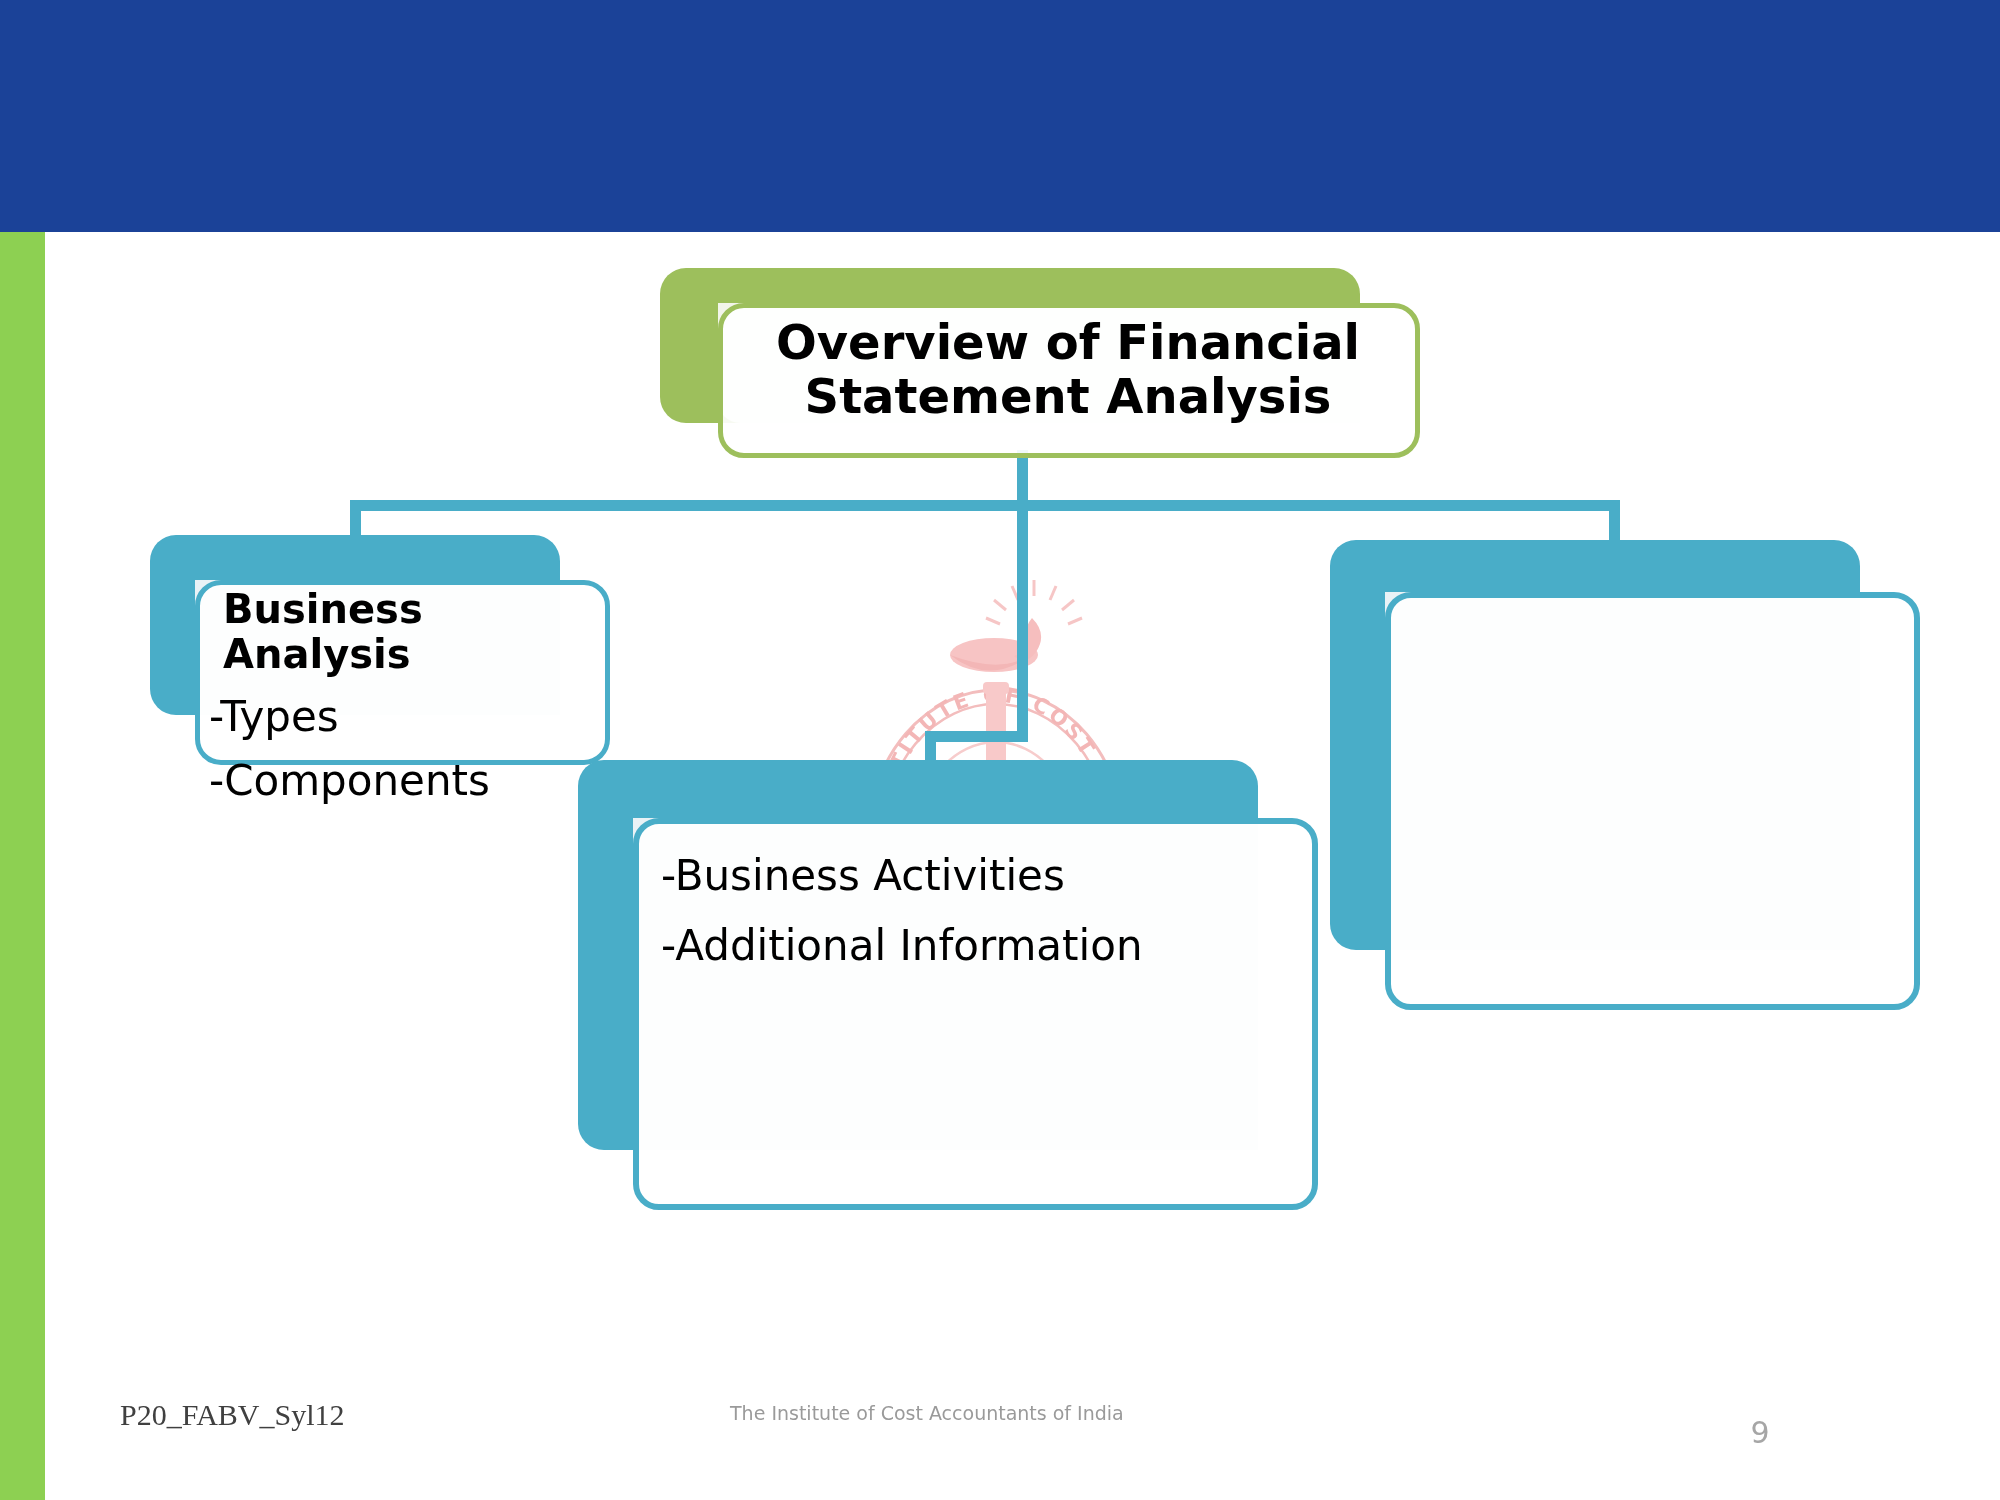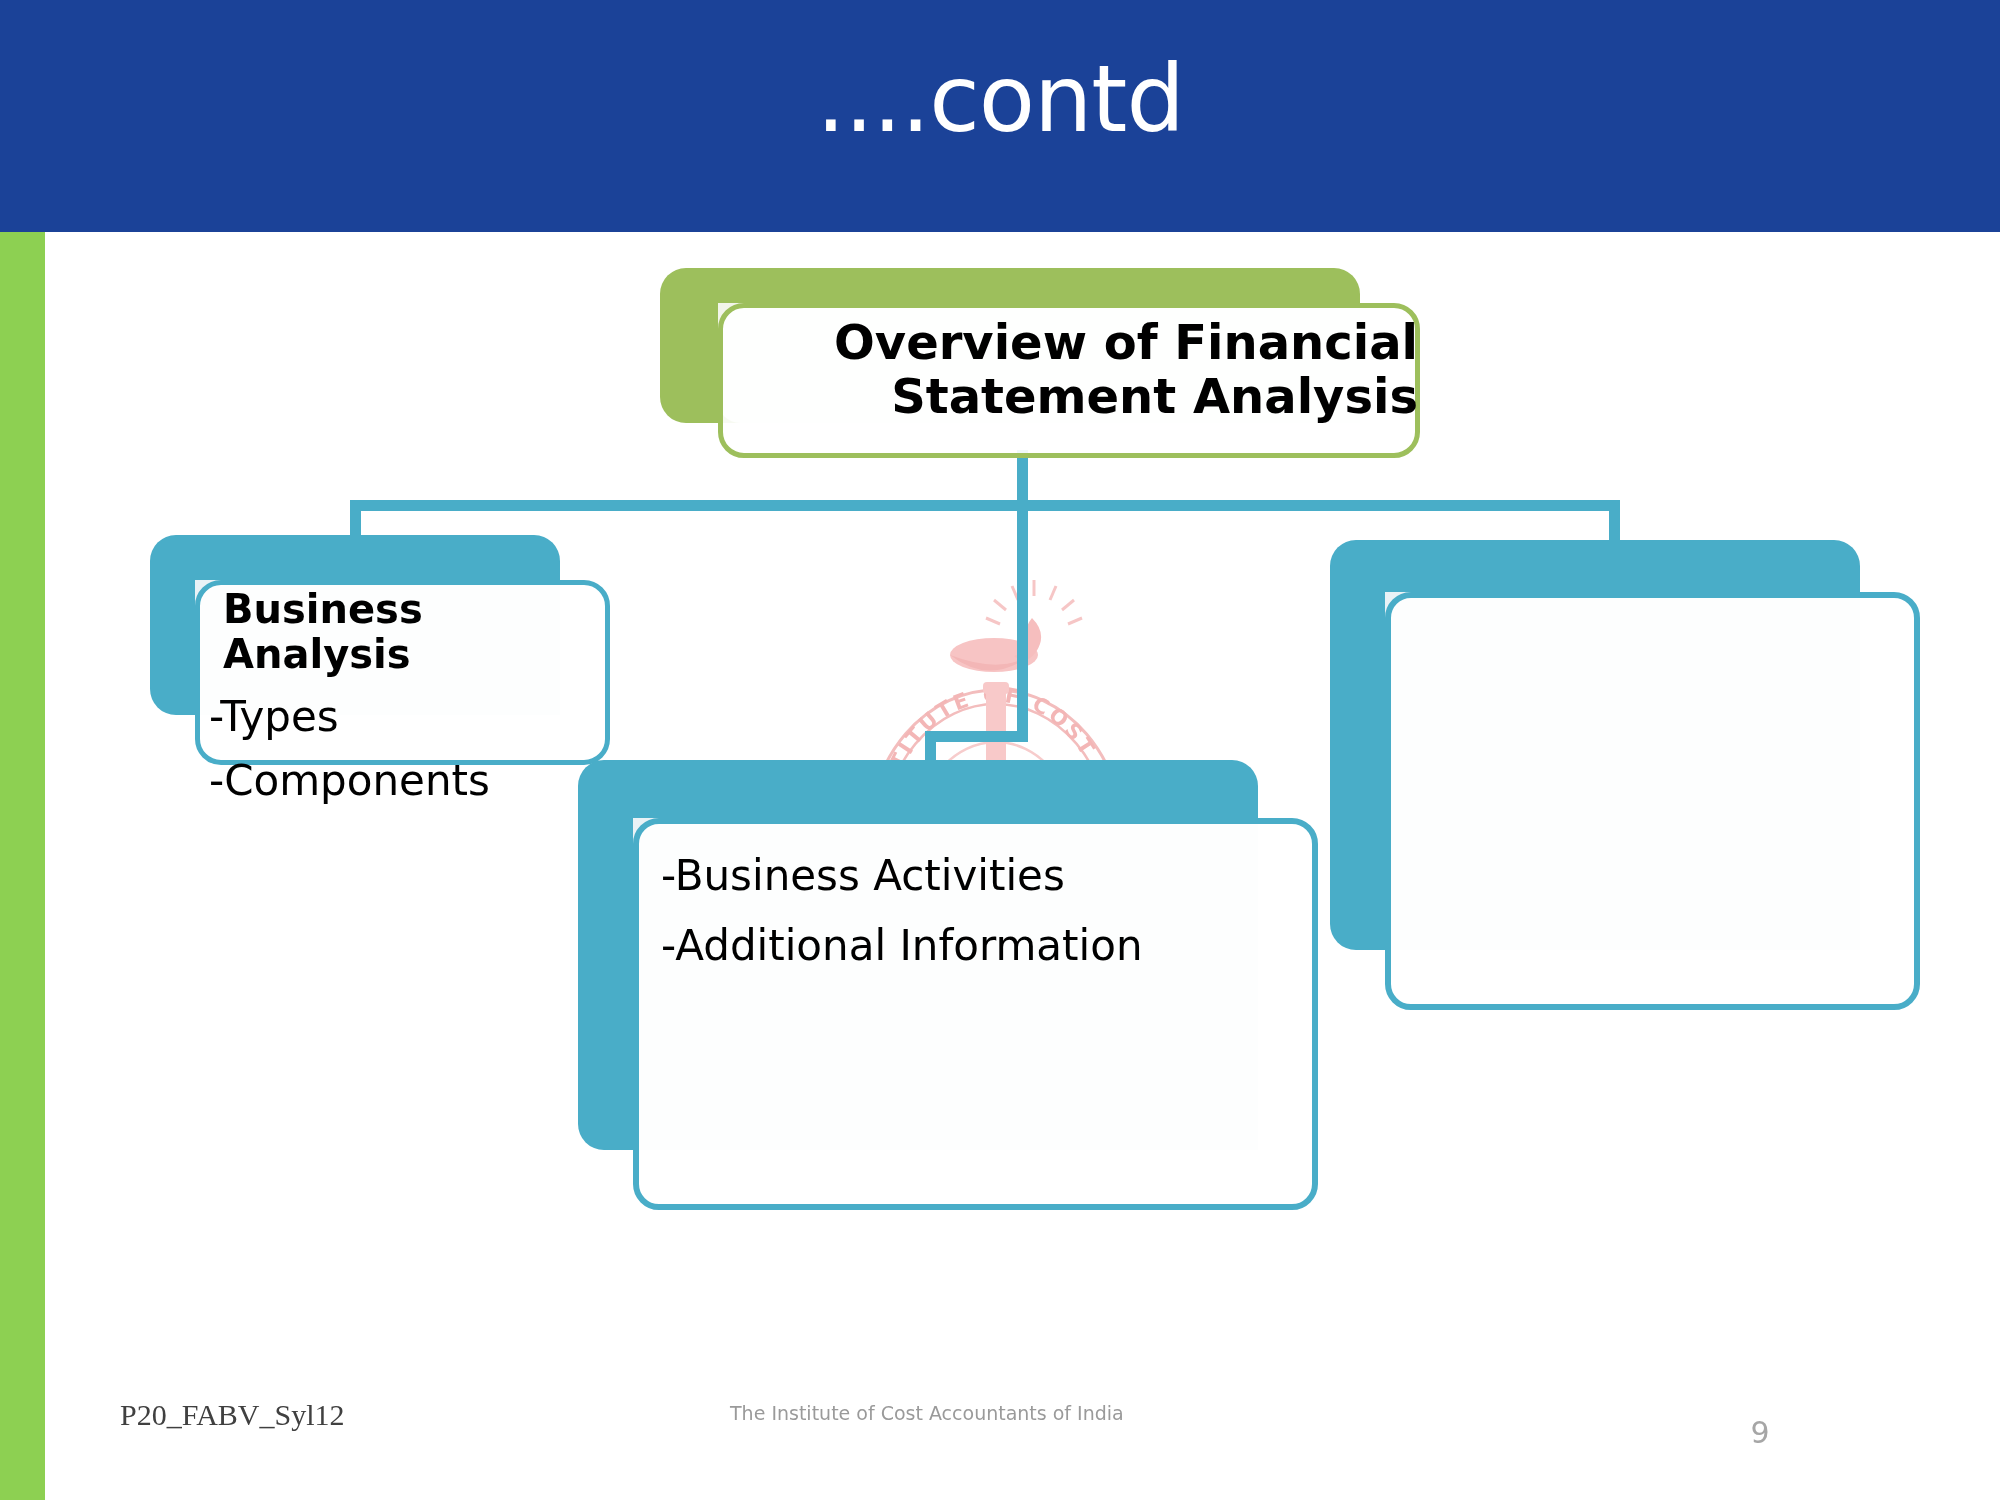--- a/index.html
+++ b/index.html
@@ -68,21 +68,21 @@
     line-height:1.15;
   }
 
   
   #node-root{left:660px;top:268px;width:760px;height:190px;}
   #node-root .back{width:700px;height:155px;background:#9DBF5C;}
   #node-root .front{left:58px;top:35px;width:702px;height:155px;border:5px solid #9DBF5C;background:rgba(255,255,255,0.92);}
   #node-root .tintfill{
     position:absolute;left:58px;top:35px;width:642px;height:120px;background:#F2F5EA;border-radius:0 0 0 22px;
   }
-  #node-root .node-title{position:absolute;left:58px;top:48px;width:700px;font-size:48px;text-align:right;}
+  #node-root .node-title{position:absolute;left:58px;top:48px;width:700px;font-size:48px;}
 
   
   #node-left{left:150px;top:535px;width:460px;height:230px;}
   #node-left .back{width:410px;height:180px;background:#49ADC8;}
   #node-left .front{left:45px;top:45px;width:415px;height:185px;border:5px solid #49ADC8;background:rgba(255,255,255,0.9);}
   #node-left .tintfill{position:absolute;left:45px;top:45px;width:365px;height:135px;background:#E9F2F6;}
   #node-left .txt{position:absolute;left:45px;top:52px;width:415px;padding:0 14px;box-sizing:border-box;}
   #node-left .node-title{font-size:40px;text-align:left;padding-left:14px;}
   #node-left .node-item{font-size:42px;margin-top:16px;}
 
@@ -121,21 +121,20 @@
     font-size:30px;color:#A6A6A6;
     font-family:"DejaVu Sans", sans-serif;
   }
 </style>
 </head>
 <body>
 
 <div class="slide">
 
   <div class="header-band"></div>
-  <div class="slide-title">....contd</div>
 
   <div class="left-bar"></div>
 
   <div class="watermark">
     <svg width="300" height="300" viewBox="0 0 300 300" xmlns="http://www.w3.org/2000/svg">
       <defs>
         <path id="ringpath" d="M 32,300 A 118,140 0 0 1 268,300" fill="none"></path>
         <path id="ringpath2" d="M 44,300 A 106,128 0 0 1 256,300" fill="none"></path>
       </defs>
 

